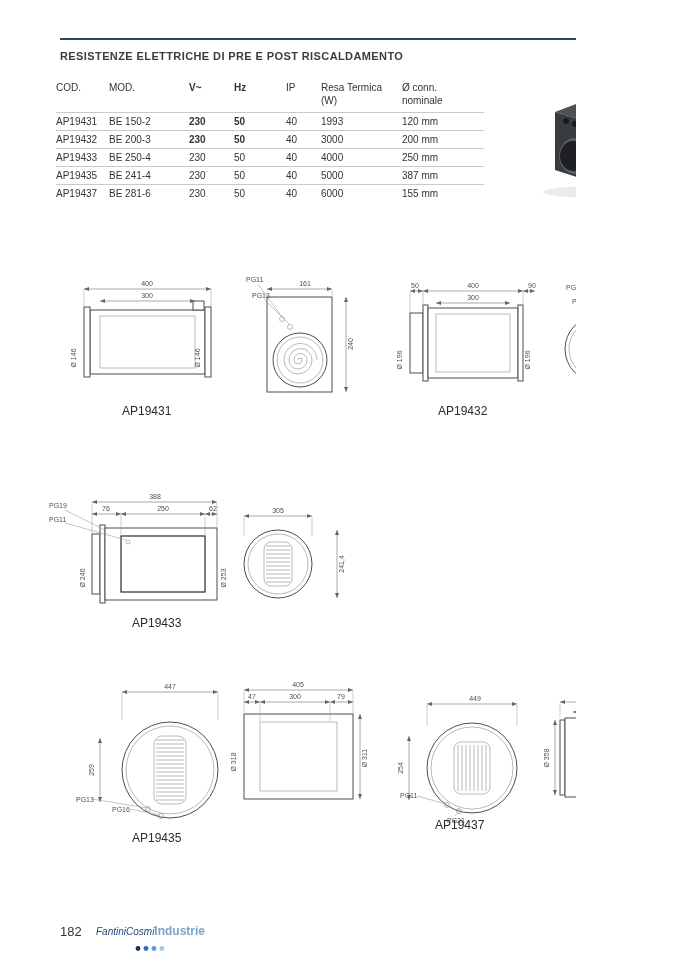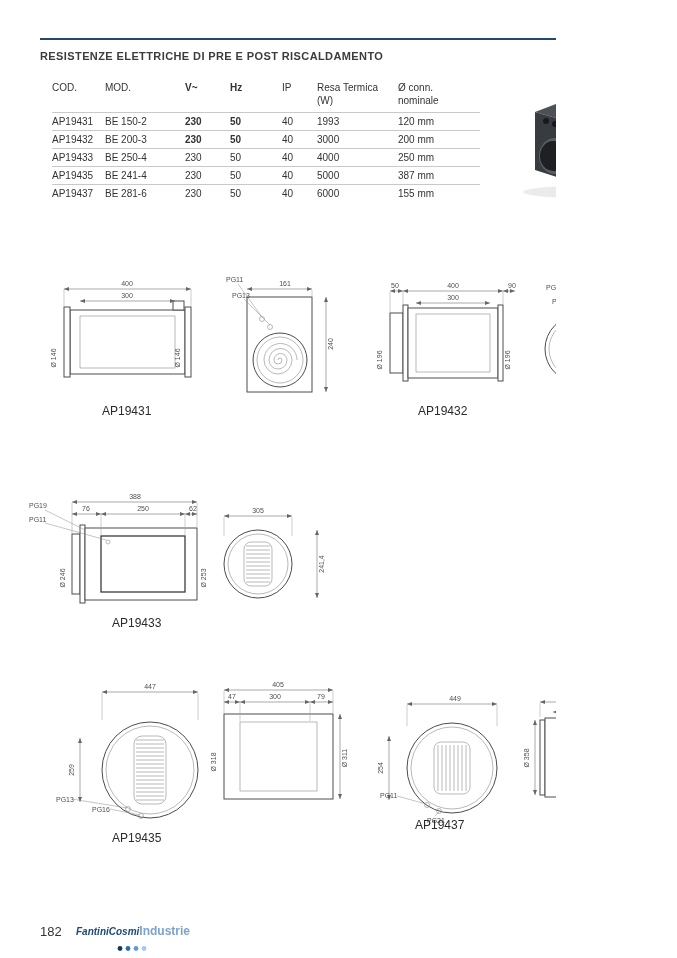--- a/index.html
+++ b/index.html
@@ -1,36 +1,36 @@
 <!DOCTYPE html>
 <html><head>
 <meta charset="utf-8">
 <style>
   html,body{margin:0;padding:0;background:#ffffff;}
-  .page{position:relative;width:556px;height:958px;background:#ffffff;font-family:"Liberation Sans",sans-serif;overflow:hidden;}
+  .page{position:relative;width:556px;height:958px;background:#ffffff;font-family:"Liberation Sans",sans-serif;overflow:hidden;margin-left:20px;}
   .top-rule{position:absolute;left:40px;top:38px;width:592px;height:2px;background:#224a6d;}
   .title{position:absolute;left:40px;top:50px;font-size:11px;font-weight:bold;color:#3c3c3c;letter-spacing:.4px;}
-  .spec-table{position:absolute;left:52px;top:80px;width:428px;border-collapse:collapse;table-layout:fixed;font-size:10px;color:#333;}
+  .spec-table{position:absolute;left:36px;top:80px;width:428px;border-collapse:collapse;table-layout:fixed;font-size:10px;color:#333;}
   .spec-table th{font-weight:normal;text-align:left;vertical-align:top;padding:2px 4px 5px 0;white-space:pre-line;line-height:1.25;}
   .spec-table th.b,.spec-table td.b{font-weight:bold;}
   .spec-table td{padding:3px 4px 3px 0;}
   .spec-table tbody tr{border-top:1px solid #c9c9c9;}
   .photo{position:absolute;left:505px;top:82px;}
   .tech{position:absolute;}
   .tech text{font-size:7px;fill:#4f4f4f;font-family:"Liberation Sans",sans-serif;}
   .dim{stroke:#6f6f6f;stroke-width:.6;}
   .ext{stroke:#9a9a9a;stroke-width:.5;}
   .body{stroke:#4c4c4c;stroke-width:1;fill:#ffffff;}
   .thin{stroke:#8a8a8a;stroke-width:.6;fill:none;}
   .thick{stroke:#3b3b3b;stroke-width:1.3;fill:none;}
   .leader{stroke:#8a8a8a;stroke-width:.5;}
   .dlabel{position:absolute;font-size:12px;color:#2a2a2a;}
   .footer-num{position:absolute;left:40px;top:924px;font-size:13px;color:#333;}
   .logo{position:absolute;left:76px;top:922px;line-height:1;}
-  .logo .main{font-size:10px;font-weight:bold;font-style:italic;color:#1d4679;}
+  .logo .main{font-size:10px;font-weight:normal;font-style:italic;color:#1d4679;}
   .logo .sub{font-size:12px;font-weight:bold;color:#7da3cc;}
   .logo .dots{display:block;text-align:center;margin-top:1px;}
 </style>
 </head>
 <body>
 
 <div class="page">
 
   <div class="top-rule"></div>
   <div class="title">RESISTENZE ELETTRICHE DI PRE E POST RISCALDAMENTO</div>

